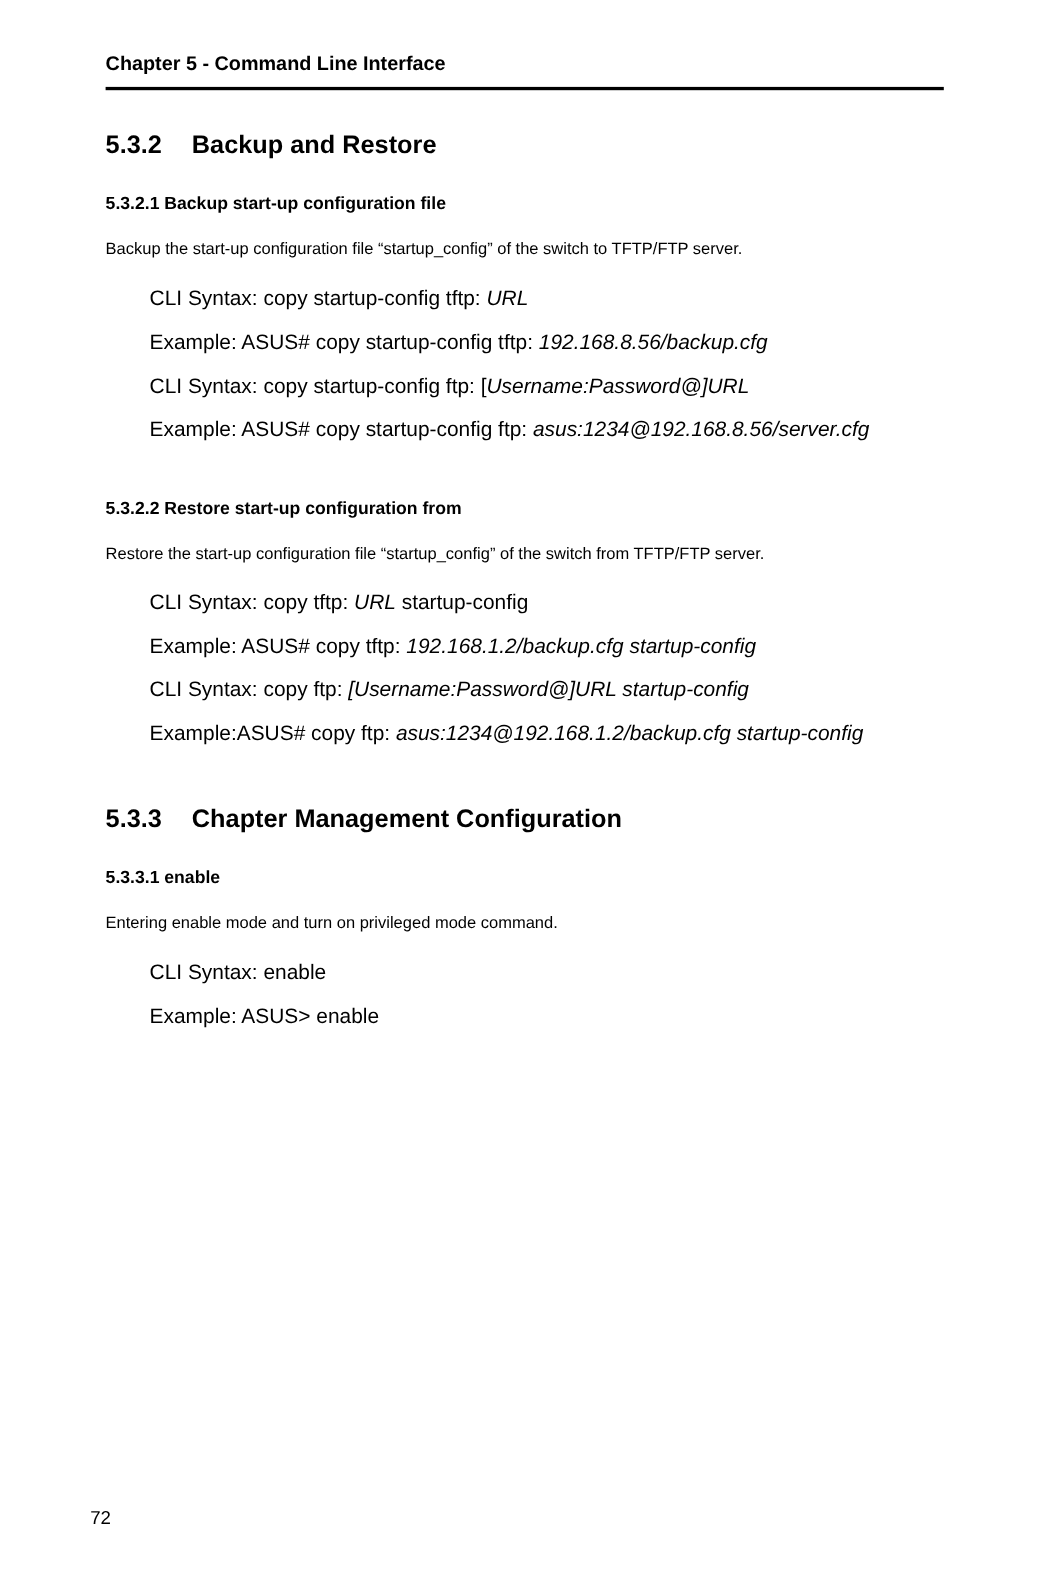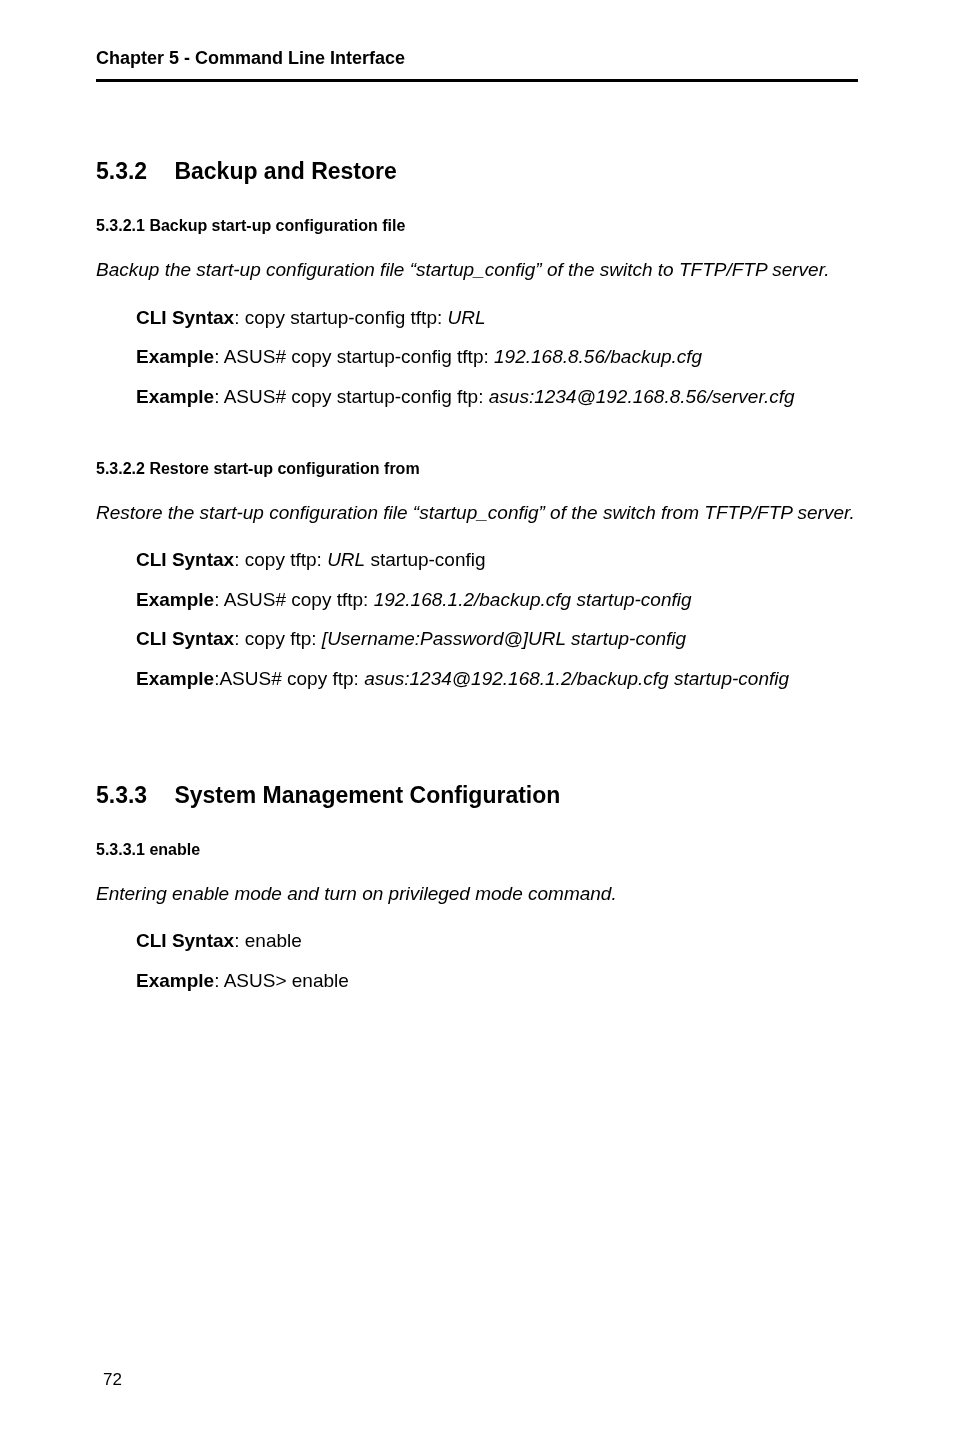--- a/index.html
+++ b/index.html
@@ -27,56 +27,54 @@
     margin-bottom: 36px;
   }
   .h2-section {
     font-size: 23px;
     font-weight: bold;
     margin-bottom: 32px;
   }
   .h2-section .num {
     display: inline-block;
     min-width: 72px;
-    margin-top: 40px;
   }
   .h3-section {
     font-size: 16px;
     font-weight: bold;
     margin-bottom: 22px;
   }
   .body-text {
-    font-size: 19px;
+    font-size: 15px;
     line-height: 1.35;
     text-align: justify;
     margin-bottom: 22px;
-    font-style: italic;
   }
   .cli-block {
     padding-left: 40px;
     margin-bottom: 36px;
   }
   .cli-line {
     font-size: 19px;
     line-height: 1.35;
     margin-bottom: 14px;
   }
   .cli-line:last-child {
     margin-bottom: 0;
   }
   .bold {
-    font-weight: bold;
+    font-weight: normal;
   }
   .italic {
     font-style: italic;
   }
   .page-number {
     position: absolute;
     bottom: 48px;
-    left: 103px;
+    left: 82px;
     font-size: 17px;
   }
   .gap-large {
     height: 14px;
   }
 </style>
 </head>
 <body>
 
 <div class="chapter-title">Chapter 5 - Command Line Interface</div>
@@ -90,20 +88,23 @@
 <div class="h3-section">5.3.2.1  Backup start-up configuration file</div>
 
 <div class="body-text">Backup the start-up configuration file “startup_config” of the switch to TFTP/FTP server.</div>
 
 <div class="cli-block">
   <div class="cli-line">
     <span class="bold">CLI Syntax</span><span>: copy startup-config tftp: </span><span class="italic">URL</span>
   </div>
   <div class="cli-line">
     <span class="bold">Example</span><span>: ASUS# copy startup-config tftp: </span><span class="italic">192.168.8.56/backup.cfg</span>
+  </div>
+  <div class="cli-line">
+    <span class="bold">CLI Syntax</span><span>: copy startup-config ftp: [</span><span class="italic">Username:Password@]URL</span>
   </div>
   <div class="cli-line">
     <span class="bold">Example</span><span>: ASUS# copy startup-config ftp: </span><span class="italic">asus:1234@192.168.8.56/server.cfg</span>
   </div>
 </div>
 
 <div class="gap-large"></div>
 
 <div class="h3-section">5.3.2.2  Restore start-up configuration from</div>
 
@@ -121,21 +122,21 @@
   </div>
   <div class="cli-line">
     <span class="bold">Example</span><span>:ASUS# copy ftp: </span><span class="italic">asus:1234@192.168.1.2/backup.cfg startup-config</span>
   </div>
 </div>
 
 <div class="gap-large"></div>
 
 <div class="h2-section">
   <span class="num">5.3.3</span>
-  <span>System Management Configuration</span>
+  <span>Chapter Management Configuration</span>
 </div>
 
 <div class="h3-section">5.3.3.1  enable</div>
 
 <div class="body-text">Entering enable mode and turn on privileged mode command.</div>
 
 <div class="cli-block">
   <div class="cli-line">
     <span class="bold">CLI Syntax</span><span>: enable</span>
   </div>

